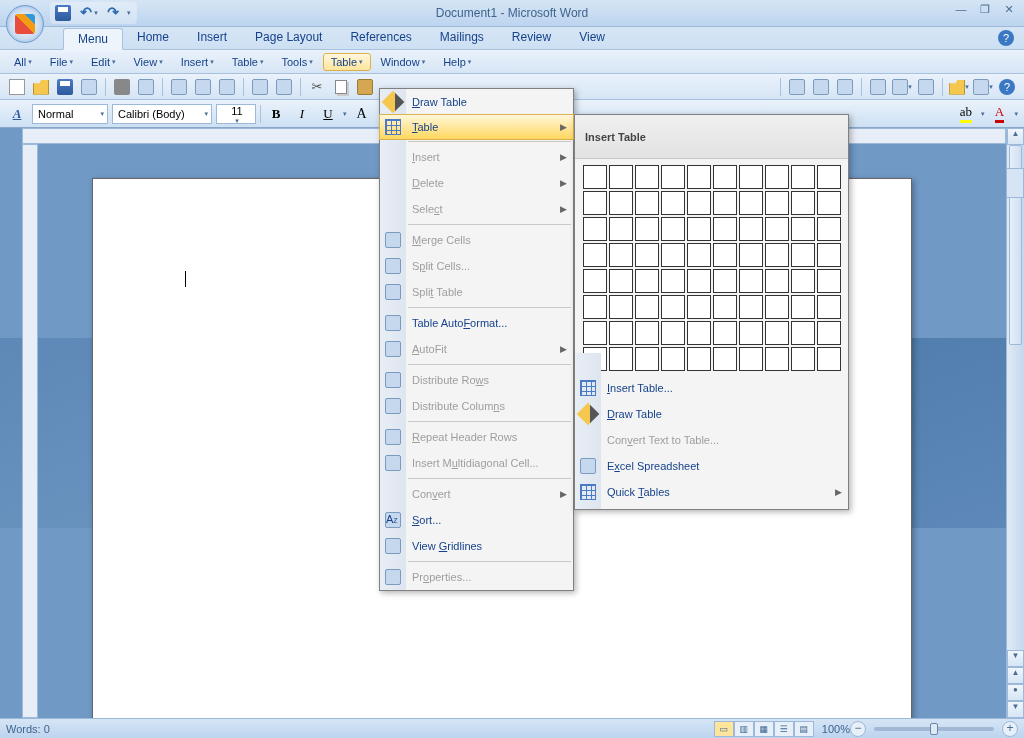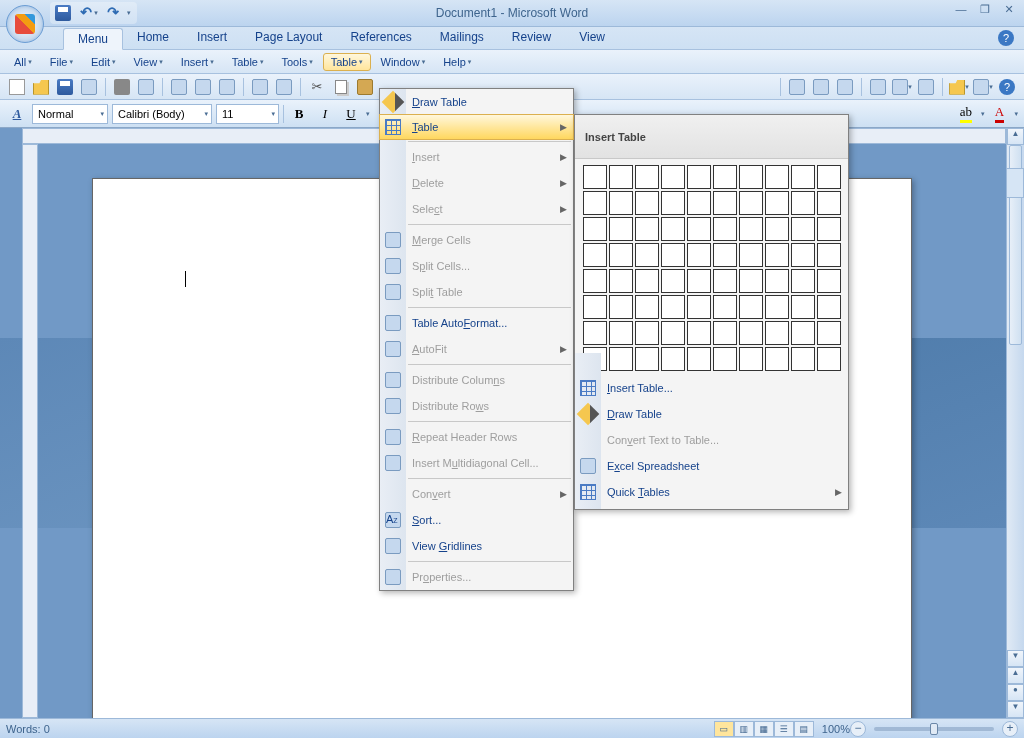--- a/index.html
+++ b/index.html
@@ -28,21 +28,21 @@
 .dd-arrow { font-size:7px; color:#4a6d94;}
 
 
 .toolbar { height:26px; background:linear-gradient(#eaf2fb,#d6e5f5); display:flex; align-items:center; padding:0 6px; gap:2px; border-bottom:1px solid #a7c1df;}
 .toolbar .sep { width:1px; height:18px; background:#a7c1df; margin:0 3px;}
 .tb-btn { width:22px; height:22px; display:flex; align-items:center; justify-content:center; cursor:pointer; border-radius:2px;}
 .ic { width:16px; height:16px; display:inline-block; }
 
 .toolbar2 { height:28px; background:linear-gradient(#eaf2fb,#cde0f3); display:flex; align-items:center; padding:0 6px; gap:4px; border-bottom:1px solid #8ba7c7;}
 .style-box,.font-box,.size-box { background:#fff; border:1px solid #9db9d9; height:20px; display:flex; align-items:center; padding:0 3px 0 5px; cursor:pointer;}
-.style-box{width:76px;} .font-box{width:100px;} .size-box{width:63px;}
+.style-box{width:76px;} .font-box{width:100px;} .size-box{width:40px;flex-direction:column;}
 .fmt-btn { width:22px;height:22px;display:flex;align-items:center;justify-content:center;font-family:"Times New Roman",serif;font-size:13px;cursor:pointer;border-radius:2px;}
 
 
 .docarea { position:absolute; top:128px; left:0; right:0; bottom:20px; background:#7199c6; overflow:hidden;}
 .docarea::before { content:""; position:absolute; left:0; right:18px; top:210px; height:190px; background:linear-gradient(160deg,#5d88b7 0%,#6b94c0 50%,#4f7cab 50%,#5d88b7 100%); }
 .ruler-h { position:absolute; top:0; left:22px; right:18px; height:16px; background:#e8eef7; border:1px solid #9db9d9;}
 .ruler-v { position:absolute; top:16px; left:22px; width:16px; bottom:0; background:#e8eef7; border:1px solid #9db9d9;}
 .page { position:absolute; top:50px; left:92px; width:820px; height:600px; background:#fff; border:1px solid #666; box-shadow:2px 2px 6px rgba(0,0,0,0.3);}
 .cursor { position:absolute; top:92px; left:92px; width:1px; height:16px; background:#000;}
 .vscroll { position:absolute; right:0; top:0; bottom:0; width:18px; background:linear-gradient(90deg,#e0eaf5,#c5d8ee); border-left:1px solid #9db9d9;}
@@ -357,25 +357,25 @@
         <span>Table Auto<u>F</u>ormat...</span>
       </div>
       <div class="item disabled">
         <span class="item-icon i-generic"></span>
         <span><u>A</u>utoFit</span>
         <span class="sub-arrow">▶</span>
       </div>
       <div class="msep"></div>
       <div class="item disabled">
         <span class="item-icon i-generic"></span>
+        <span>Distribute Ro<u>w</u>s</span>
+      </div>
+      <div class="item disabled">
+        <span class="item-icon i-generic"></span>
         <span>Distribute Colum<u>n</u>s</span>
-      </div>
-      <div class="item disabled">
-        <span class="item-icon i-generic"></span>
-        <span>Distribute Ro<u>w</u>s</span>
       </div>
       <div class="msep"></div>
       <div class="item disabled">
         <span class="item-icon i-generic"></span>
         <span><u>R</u>epeat Header Rows</span>
       </div>
       <div class="item disabled">
         <span class="item-icon i-generic"></span>
         <span>Insert M<u>u</u>ltidiagonal Cell...</span>
       </div>

